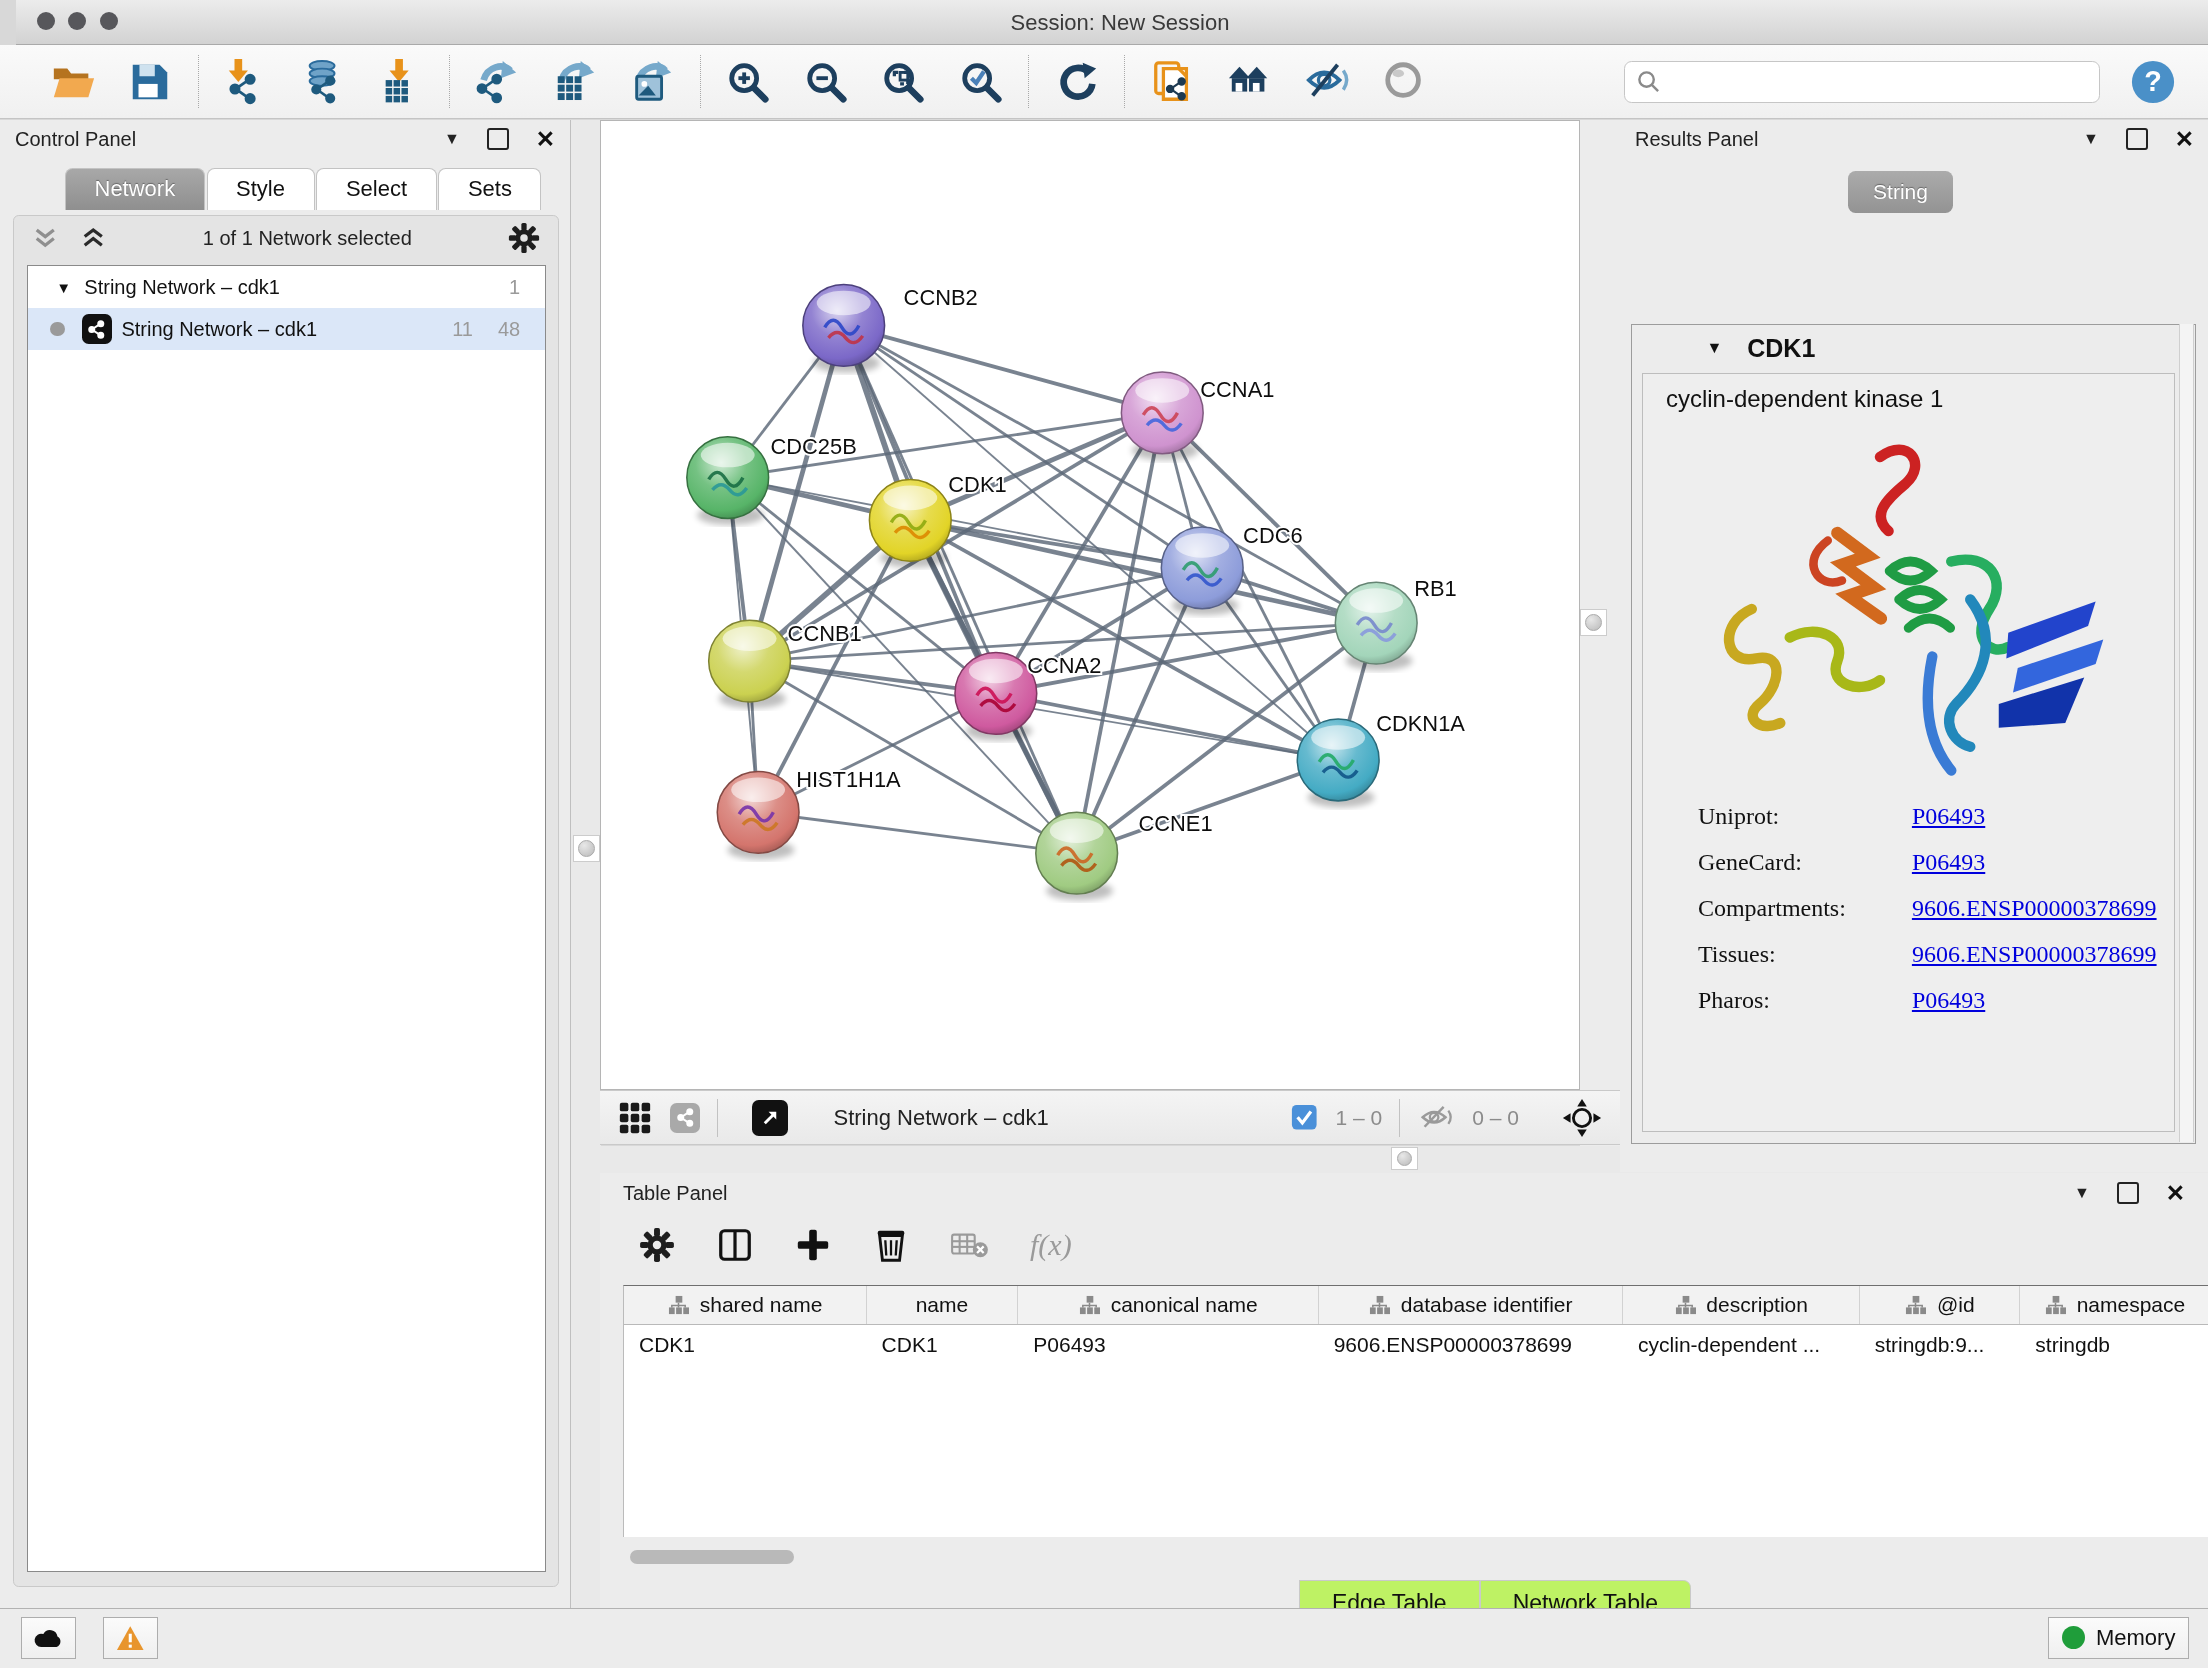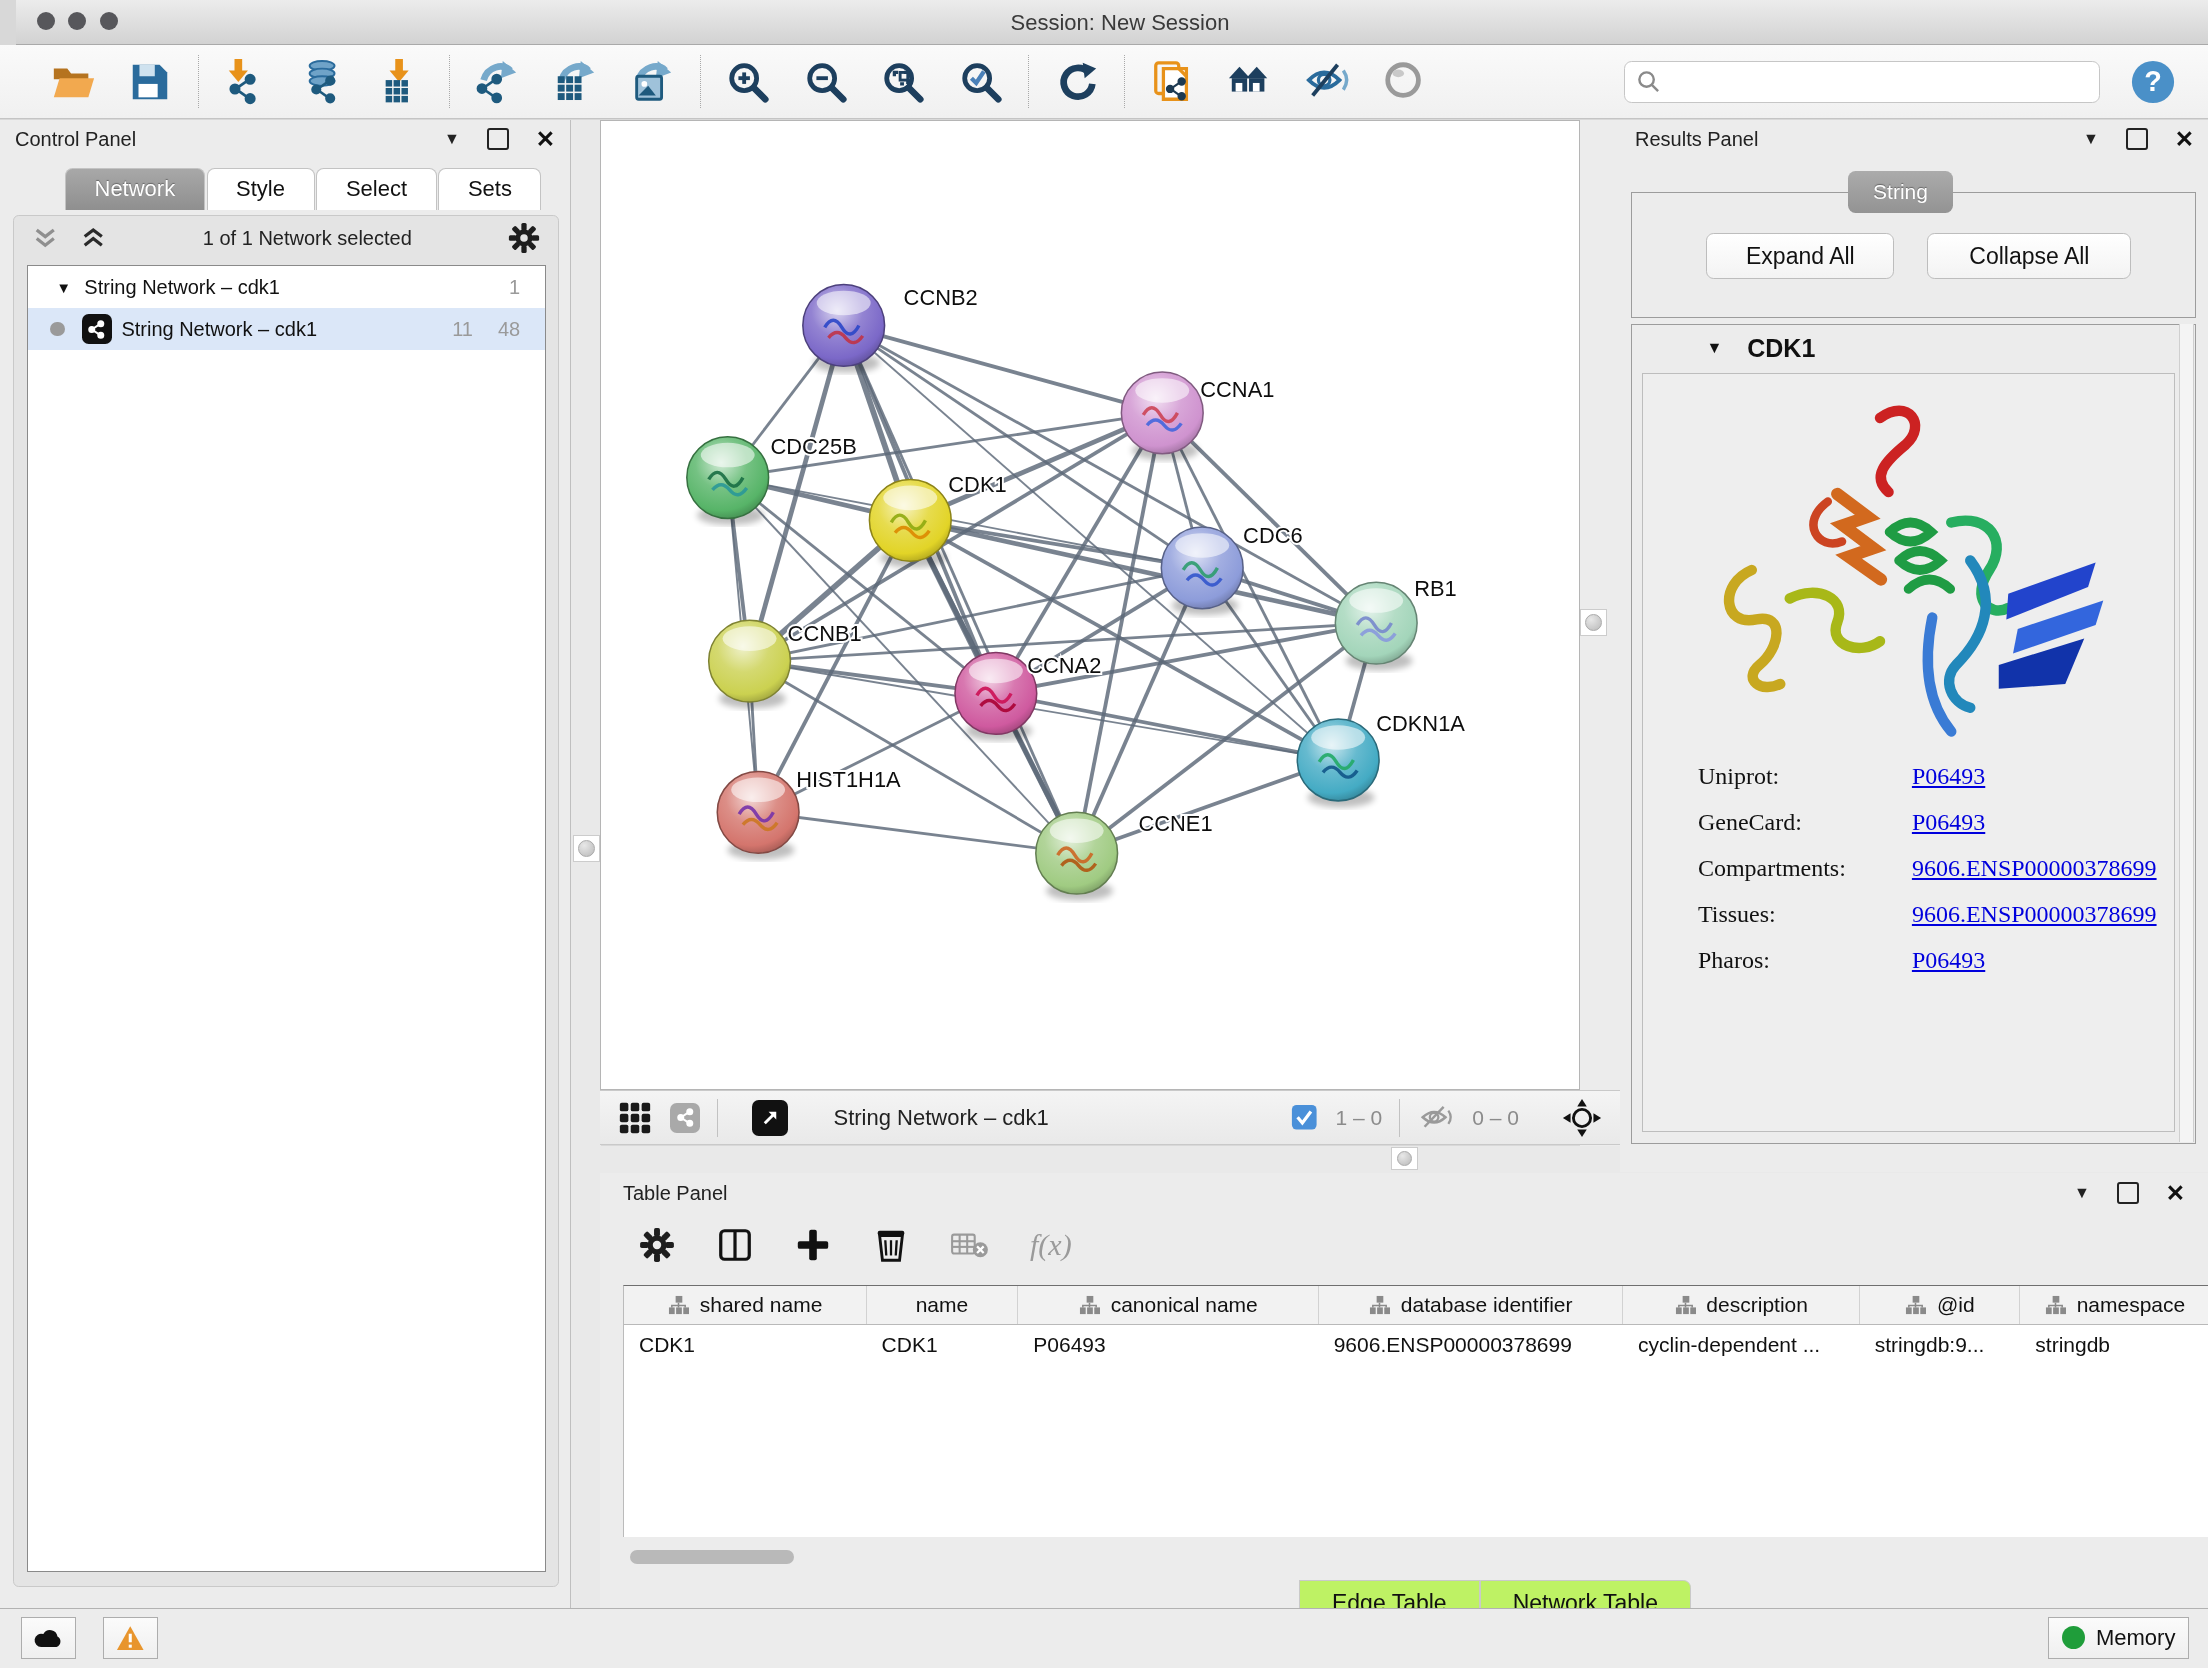--- a/index.html
+++ b/index.html
@@ -674,30 +674,27 @@
 <div id="results-panel" class="abs">
   <div class="panel-header">
     <span class="panel-title">Results Panel</span>
     <span class="panel-ctrls">
       <span class="pc-arrow">▼</span>
       <span class="pc-float"></span>
       <span class="pc-close">✕</span>
     </span>
   </div>
   <div id="string-tab" class="abs">String</div>
-  <div id="rp-btnbox" class="abs">
-    <div class="rp-btn abs" style="left:74px;width:186px;">Expand All</div>
-    <div class="rp-btn abs" style="left:295px;width:202px;">Collapse All</div>
-  </div>
   <div id="rp-entrybox" class="abs">
     <div id="rp-entryhead">
       <span style="font-size:16px;font-weight:normal;">▼</span>
       <span>CDK1</span>
     </div>
     <div id="rp-inner" class="abs">
+      <div id="rp-desc">cyclin-dependent kinase 1</div>
 
       <svg width="447" height="380" viewBox="0 0 470 400" style="display:block;margin:5.7px auto 0 auto;">
         <g fill="none" stroke-linecap="round">
           <path d="M205,40 C235,18 255,48 232,68 C210,86 196,102 214,118" stroke="#cc2222" stroke-width="11"></path>
           <path d="M160,120 l32,24 l-26,9 l32,24 l-26,9 l34,24" stroke="#d2691e" stroke-width="13"></path>
           <path d="M150,128 C120,150 140,180 165,170" stroke="#cc4422" stroke-width="9"></path>
           <path d="M70,200 C35,215 40,260 75,252 C105,246 100,282 78,300 C60,315 80,330 100,320" stroke="#c8a820" stroke-width="11"></path>
           <path d="M110,230 C140,215 170,230 160,255 C150,280 185,290 205,275" stroke="#a8b818" stroke-width="11"></path>
           <path d="M215,160 q22,-20 44,0 q-22,20 -44,0 m10,30 q22,-20 44,0 q-22,20 -44,0 m10,30 q22,-20 44,0" stroke="#1f9c44" stroke-width="10"></path>
           <path d="M280,150 C320,140 340,170 320,200 C300,230 320,250 340,240" stroke="#27ae60" stroke-width="11"></path>

